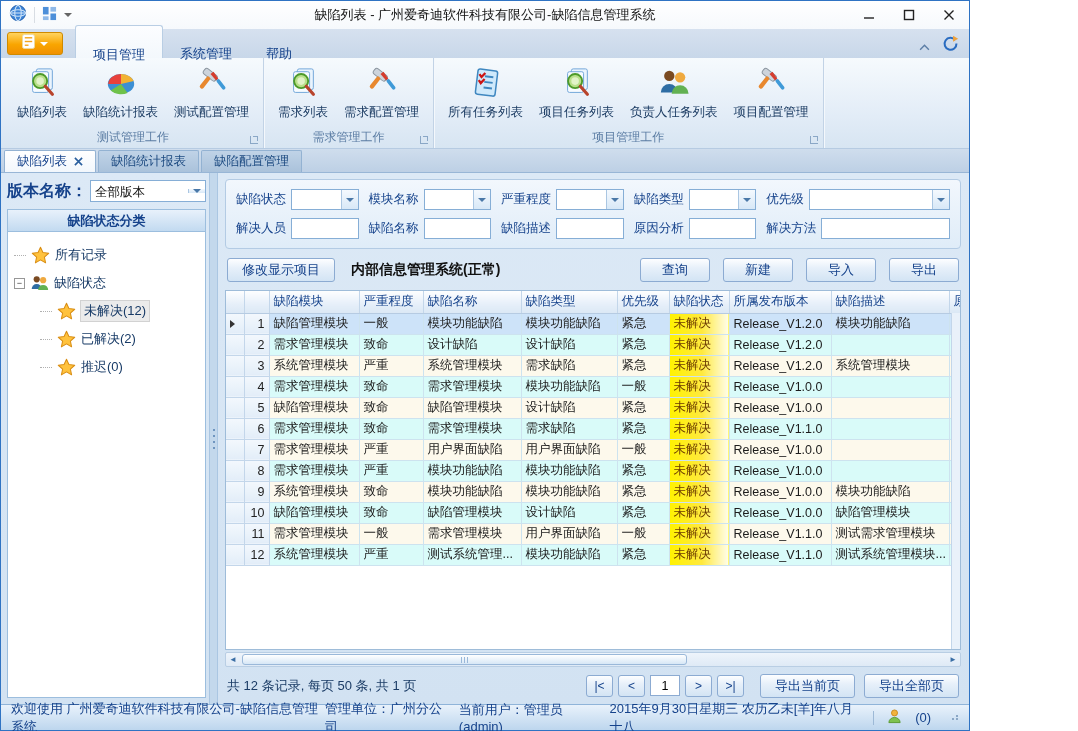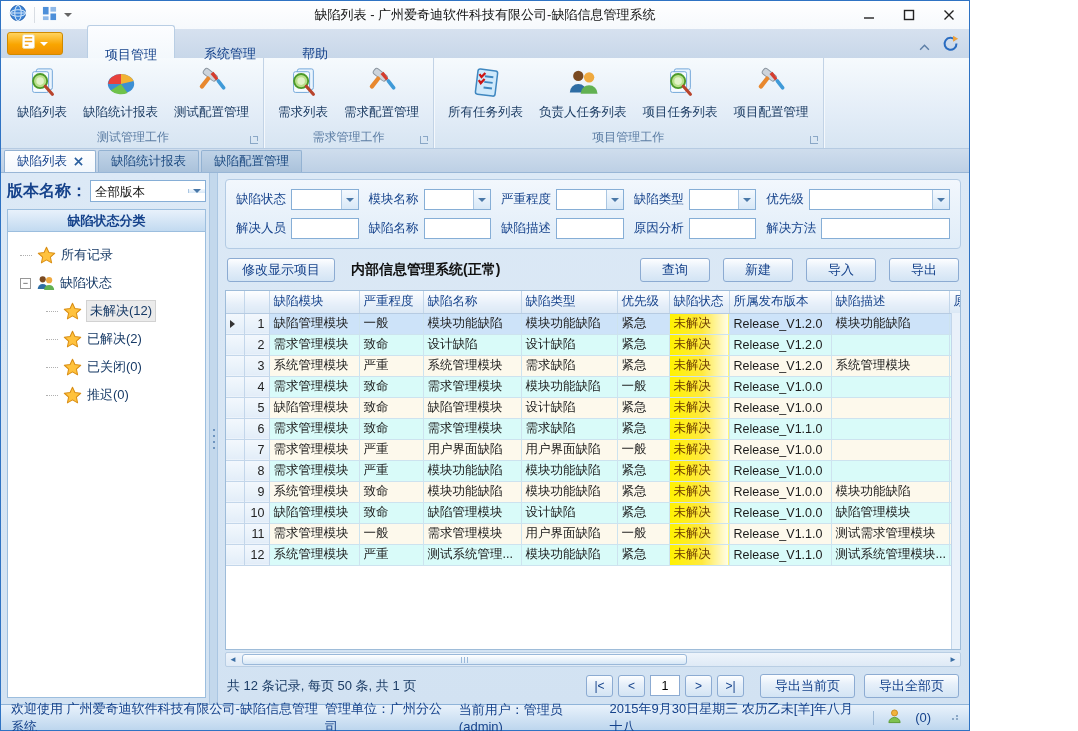--- a/index.html
+++ b/index.html
@@ -22,21 +22,21 @@
 
   
   .ribbon-tabs { height: 29px; background: linear-gradient(#d6e1ef, #c8d7e9);
     display: flex; align-items: flex-end; padding: 0 6px; position: relative; flex: none; }
   .app-button { width: 56px; height: 23px; margin: 0 12px 3px 0;
     background: linear-gradient(#ffd35e, #f9a500 55%, #f09000);
     border: 1px solid #cf8a00; border-radius: 3px;
     display: flex; align-items: center; justify-content: center; gap: 5px; }
   .app-caret { width: 0; height: 0; border-left: 4px solid transparent;
     border-right: 4px solid transparent; border-top: 4px solid #fff; }
-  .rtab { padding: 16px 17px; height: 26px; line-height: 26px; font-size: 13px; color: #15428b; margin-left: 12px; }
+  .rtab { padding: 16px 17px; height: 26px; line-height: 26px; font-size: 13px; color: #15428b; }
   .rtab.active { background: linear-gradient(#fcfdff, #f3f8fc);
     border: 1px solid #b9cee4; border-bottom: none; border-radius: 3px 3px 0 0; }
   .ribbon-right { position: absolute; right: 10px; top: 6px; display: flex; gap: 12px; align-items: center; }
 
   
   .ribbon-body { height: 91px; background: linear-gradient(#f6fafd, #e2ecf7 65%, #d7e5f2);
     border-bottom: 1px solid #b6cbe2; display: flex; padding: 0 2px; flex: none; }
   .rgroup { position: relative; padding: 3px 6px 16px;
     border-right: 1px solid #c2d3e6; box-shadow: 1px 0 0 #f4f8fc; }
   .rbtns { display: flex; align-items: flex-start; }
@@ -71,21 +71,21 @@
   .vlabel { font-weight: bold; font-size: 16px; color: #15428b; margin-right: 3px; white-space: nowrap; }
   .combo { flex: 1; height: 22px; background: #fff; border: 1px solid #86aed6; display: flex; align-items: center; }
   .combo .cval { flex: 1; font-size: 12.5px; padding: 3px 0 0 4px; color: #111; overflow: hidden; white-space: nowrap; }
   .carrow { width: 17px; background: linear-gradient(#f4f9fe, #d8e8f7);
     border-left: 1px solid #aac6e2; display: flex; align-items: center; justify-content: center; flex: none; }
   .tri { width: 0; height: 0; border-left: 4px solid transparent;
     border-right: 4px solid transparent; border-top: 4px solid #4a78a8; }
   .side-header { height: 22px; flex: none; background: linear-gradient(#e8f1fb, #c2daf0);
     border: 1px solid #9cbede; border-bottom: none; display: flex; align-items: center;
     justify-content: center; font-size: 13px; font-weight: bold; color: #15428b; }
-  .tree { flex: 1; background: #fff; border: 1px solid #9cbede; padding: 9px 2px 0 6px; overflow: hidden; }
+  .tree { flex: 1; background: #fff; border: 1px solid #9cbede; padding: 9px 2px 0 0; overflow: hidden; }
   .titem { height: 28px; display: flex; align-items: center; font-size: 13px; color: #173a66; }
   .titem.lvl1 { padding-left: 6px; }
   .titem.lvl2 { padding-left: 32px; }
   .conn { border-bottom: 1px dotted #b0b0b0; height: 0; width: 12px; margin-right: 3px; flex: none; }
   .texpander { width: 11px; height: 11px; border: 1px solid #979797; background: #fff;
     font-size: 9px; line-height: 9px; text-align: center; color: #333; margin-right: 3px; flex: none; }
   .ticon { width: 20px; height: 20px; margin: 0 5px 0 1px; flex: none;
     display: flex; align-items: center; justify-content: center; }
   .ticon svg { width: 19px; height: 19px; }
   .tlabel { white-space: nowrap; }
@@ -335,39 +335,39 @@
                   <path d="M9 8.5 l2.5 2.8 3.5-4.8" fill="none" stroke="#cc1414" stroke-width="2.4"></path>
                   <path d="M9 15 l2.5 2.8 3.5-4.8" fill="none" stroke="#cc1414" stroke-width="2.4"></path>
                 </g>
               </svg>
             </span>
             <div class="rbtn-label">所有任务列表</div>
           </div>
           <div class="rbtn">
             <span class="ricon">
               <svg viewBox="0 0 34 34" width="32" height="32">
-                <circle cx="12" cy="9.5" r="5.5" fill="#7a4a21"></circle>
-                <path d="M3 27 a9 9 0 0 1 18 0 Z" fill="#2e6da4"></path>
-                <circle cx="23.5" cy="11" r="5.5" fill="#efa93f"></circle>
-                <path d="M14.5 28.5 a9 9 0 0 1 18 0 Z" fill="#62b152"></path>
-              </svg>
-            </span>
-            <div class="rbtn-label">负责人任务列表</div>
-          </div>
-          <div class="rbtn">
-            <span class="ricon">
-              <svg viewBox="0 0 34 34" width="32" height="32">
                 <rect x="11" y="2" width="17" height="22" rx="2" fill="#eaf4fd" stroke="#6da3d8"></rect>
                 <rect x="7" y="5" width="17" height="22" rx="2" fill="#f7fbff" stroke="#6da3d8"></rect>
                 <circle cx="15" cy="15" r="7.5" fill="#b9e08a" stroke="#4d9a2a" stroke-width="2"></circle>
                 <circle cx="15" cy="15" r="4" fill="#e2f3c8"></circle>
                 <line x1="20.5" y1="20.5" x2="28" y2="29" stroke="#b8442c" stroke-width="3.4" stroke-linecap="round"></line>
               </svg>
             </span>
             <div class="rbtn-label">项目任务列表</div>
+          </div>
+          <div class="rbtn">
+            <span class="ricon">
+              <svg viewBox="0 0 34 34" width="32" height="32">
+                <circle cx="12" cy="9.5" r="5.5" fill="#7a4a21"></circle>
+                <path d="M3 27 a9 9 0 0 1 18 0 Z" fill="#2e6da4"></path>
+                <circle cx="23.5" cy="11" r="5.5" fill="#efa93f"></circle>
+                <path d="M14.5 28.5 a9 9 0 0 1 18 0 Z" fill="#62b152"></path>
+              </svg>
+            </span>
+            <div class="rbtn-label">负责人任务列表</div>
           </div>
           <div class="rbtn">
             <span class="ricon">
               <svg viewBox="0 0 34 34" width="32" height="32">
                 <g transform="rotate(38 15 10)">
                   <rect x="6" y="5" width="16" height="7" rx="2.5" fill="#cdd4dc" stroke="#8a949e"></rect>
                   <rect x="12.5" y="11" width="4.5" height="15" rx="2" fill="#e8882f"></rect>
                 </g>
                 <g transform="rotate(-38 24 16)">
                   <path d="M22.5 4 L26.5 4 L26 13 L23 13 Z" fill="#d63c2e"></path>
@@ -444,29 +444,20 @@
             <span class="tlabel">未解决(12)</span>
           </div>
           <div class="titem lvl2">
             <span class="conn"></span>
             <span class="ticon">
               <svg viewBox="0 0 22 22" width="19" height="19">
                 <path d="M11 1.5 L13.8 7.6 L20.5 8.4 L15.5 12.9 L16.9 19.5 L11 16.1 L5.1 19.5 L6.5 12.9 L1.5 8.4 L8.2 7.6 Z" fill="#ffc23d" stroke="#d98e14" stroke-width="1.2" stroke-linejoin="round"></path>
               </svg>
             </span>
             <span class="tlabel">已解决(2)</span>
-          </div>
-          <div class="titem lvl2">
-            <span class="conn"></span>
-            <span class="ticon">
-              <svg viewBox="0 0 22 22" width="19" height="19">
-                <path d="M11 1.5 L13.8 7.6 L20.5 8.4 L15.5 12.9 L16.9 19.5 L11 16.1 L5.1 19.5 L6.5 12.9 L1.5 8.4 L8.2 7.6 Z" fill="#ffc23d" stroke="#d98e14" stroke-width="1.2" stroke-linejoin="round"></path>
-              </svg>
-            </span>
-            <span class="tlabel">已关闭(0)</span>
           </div>
           <div class="titem lvl2">
             <span class="conn"></span>
             <span class="ticon">
               <svg viewBox="0 0 22 22" width="19" height="19">
                 <path d="M11 1.5 L13.8 7.6 L20.5 8.4 L15.5 12.9 L16.9 19.5 L11 16.1 L5.1 19.5 L6.5 12.9 L1.5 8.4 L8.2 7.6 Z" fill="#ffc23d" stroke="#d98e14" stroke-width="1.2" stroke-linejoin="round"></path>
               </svg>
             </span>
             <span class="tlabel">推迟(0)</span>
           </div>

